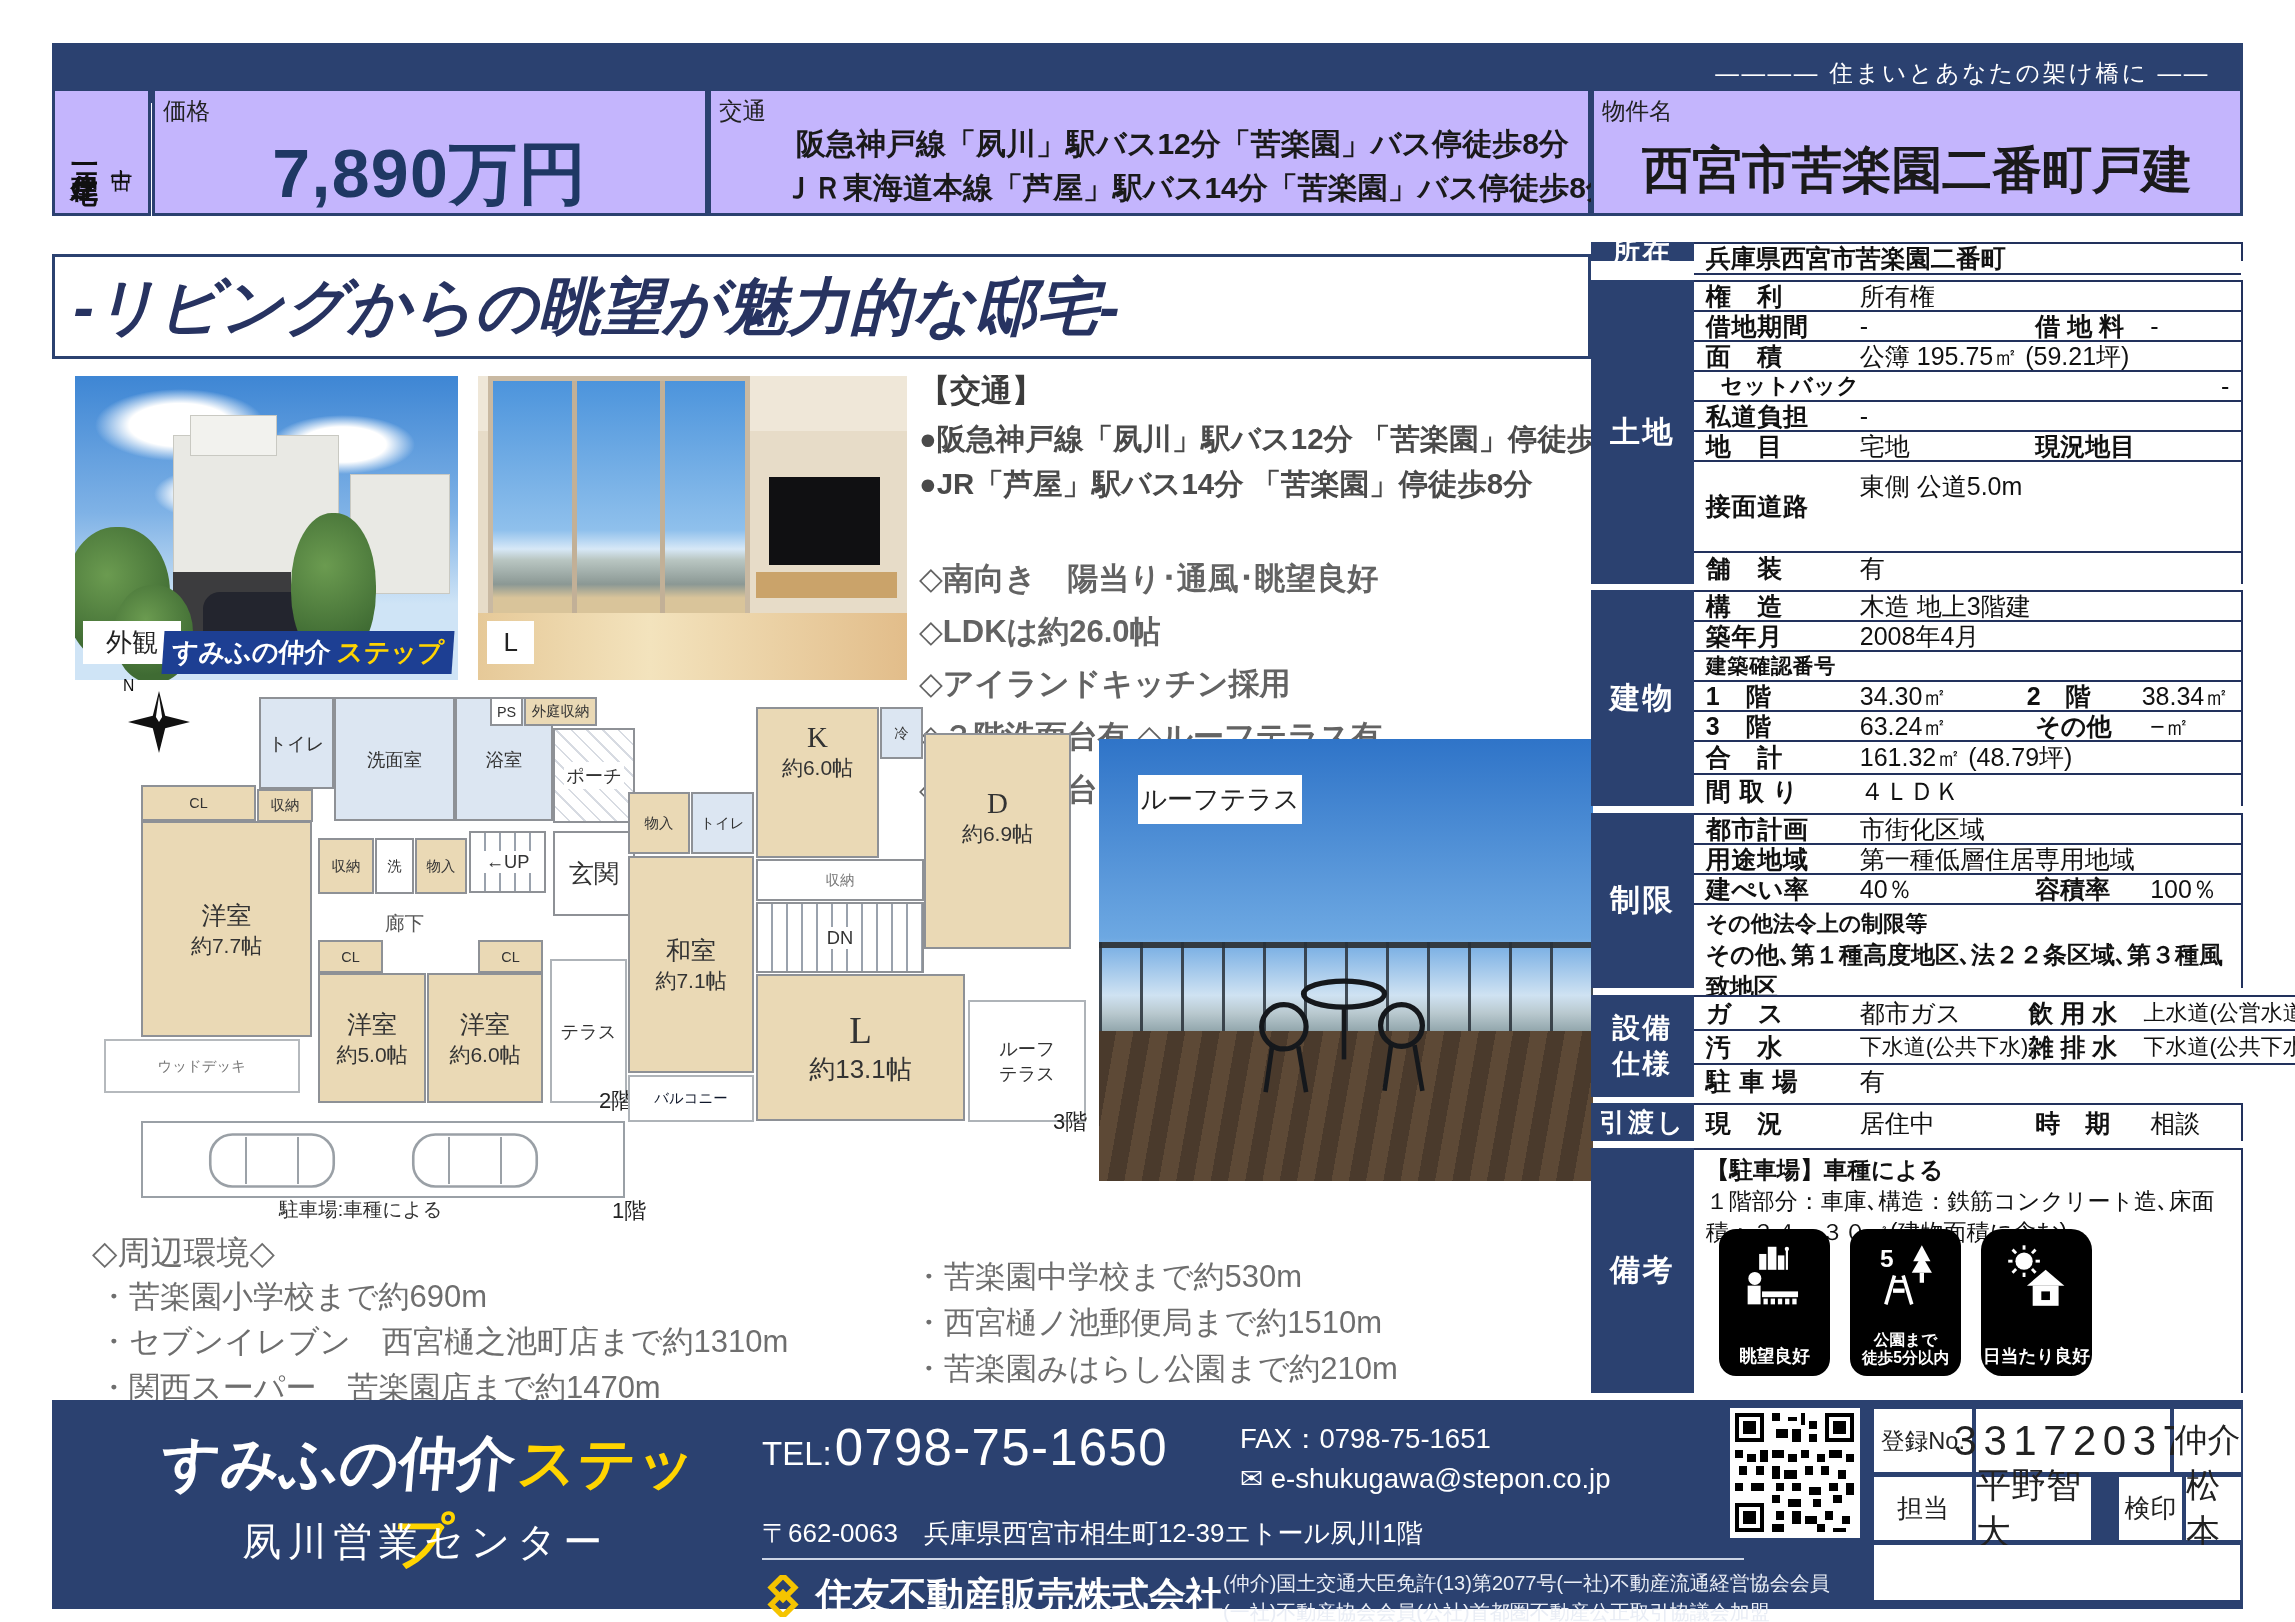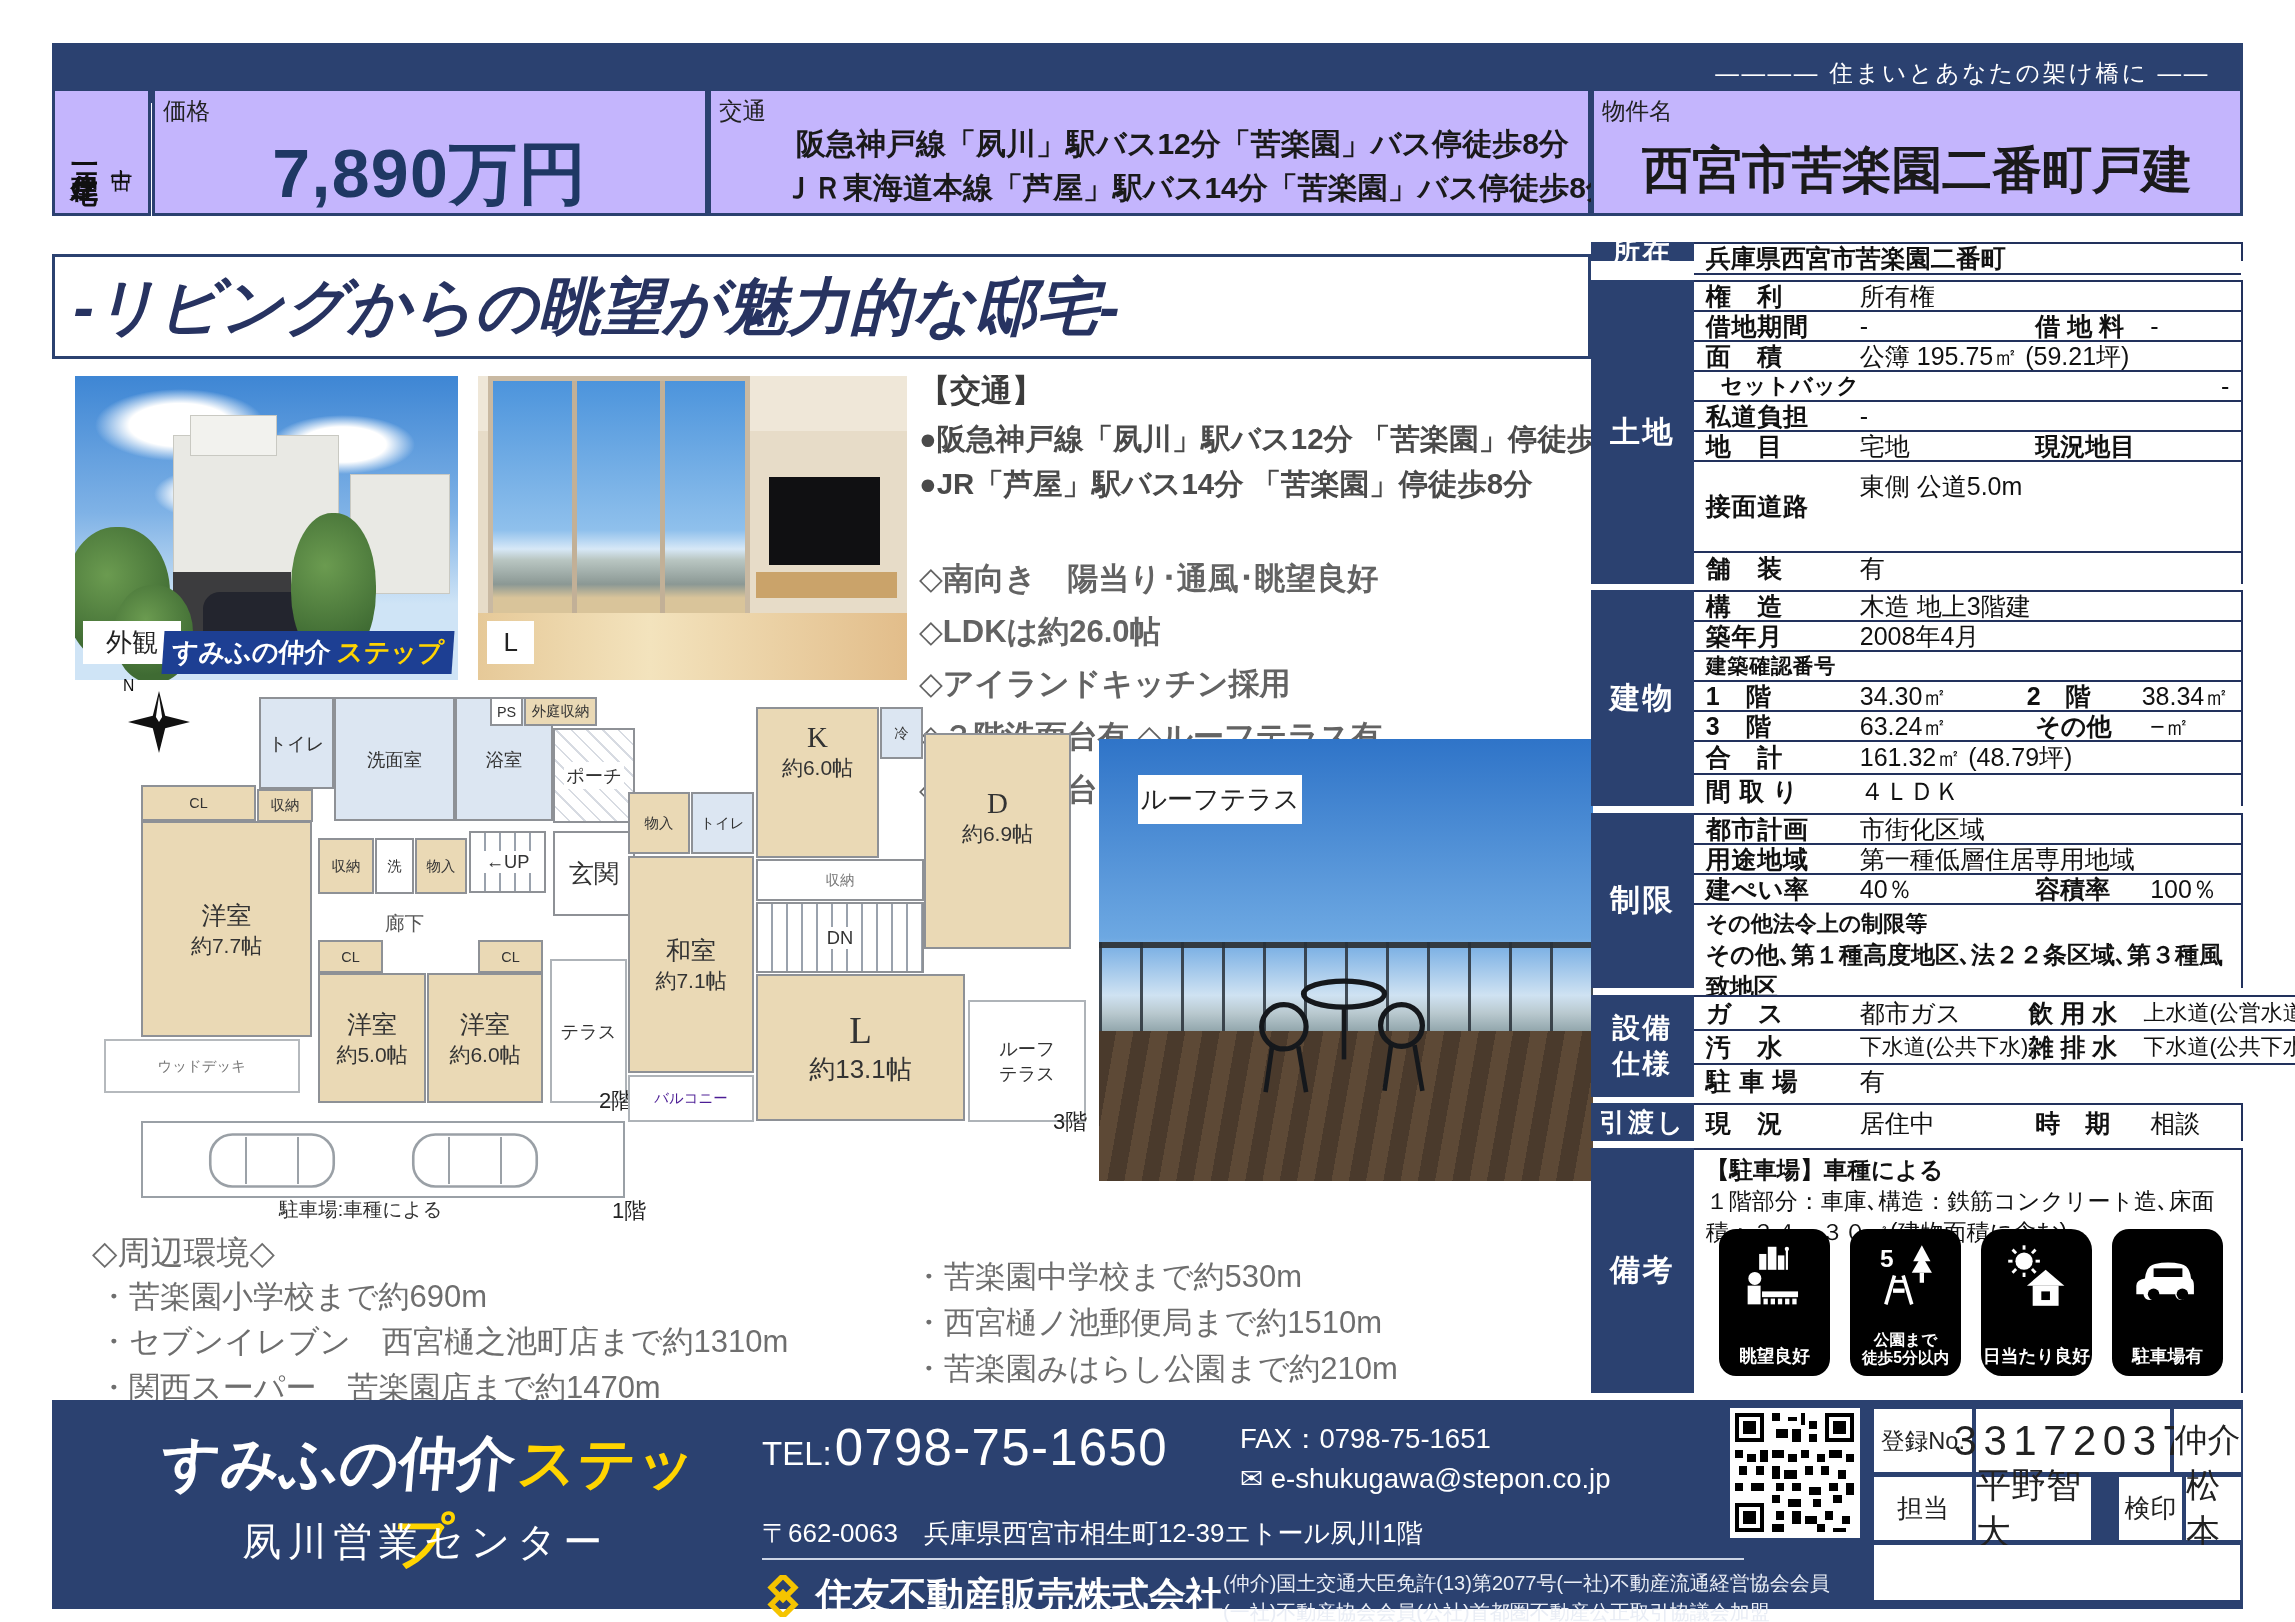--- a/index.html
+++ b/index.html
@@ -297,21 +297,21 @@
       </div>
     <div class="room" style="left:0;top:149px;width:126px;height:217px;">
       <span class="rname">和室</span>
         <span class="rsize">約7.1帖</span>
     </div>
     <div class="room" style="left:128px;top:267px;width:209px;height:147px;">
       <span class="rname" style="font-family:'Liberation Serif',serif;font-size:37px;">L</span>
       <span class="rsize" style="font-size:26px;">約13.1帖</span>
     </div>
     <div class="room open" style="left:0;top:368px;width:126px;height:47px;border-color:#aeb3b8;">
-        <span class="rsmall" style="color:#4c1d95;">バルコニー</span>
+        <span class="rsmall" style="color:#0f172a;">バルコニー</span>
       </div>
     <div class="room open" style="left:340px;top:293px;width:118px;height:122px;border-color:#aeb3b8;">
       <span class="rmid">ルーフ</span>
         <span class="rmid">テラス</span>
     </div>
     <div class="plan-floor" style="left:425px;top:400px;">3階</div>
   </div>
 
   <div class="plan" style="left:115px;top:1112px;width:543px;height:111px;">
     <div class="room open" style="left:26px;top:9.2px;width:484px;height:77px;border-color:#9aa0a6;"></div>
@@ -567,31 +567,20 @@
               <line x1="43" y1="39" x2="48" y2="44"></line>
             <line x1="16" y1="44" x2="21" y2="39"></line>
               <line x1="43" y1="17" x2="48" y2="12"></line>
           </g>
           <polygon points="62,40 88,62 36,62" stroke="none"></polygon>
           <rect x="44" y="62" width="36" height="28" stroke="none"></rect>
           <rect x="56" y="70" width="12" height="12" fill="#000" stroke="none"></rect>
         </g>
       </svg>
       <span class="blabel">日当たり良好</span>
-    </div>
-    <div class="badge" style="left:521px;top:987px;">
-      <svg width="72" height="72" viewBox="0 0 100 100">
-        <g fill="#fff">
-          <path d="M18,52 q2,-18 14,-20 q18,-4 36,0 q12,2 14,20 q4,2 4,10 v12 h-10 a8,8 0 0 1 -16,0 h-28 a8,8 0 0 1 -16,0 h-10 v-12 q0,-8 12,-10 z"></path>
-          <circle cx="30" cy="74" r="8" fill="#000"></circle>
-            <circle cx="70" cy="74" r="8" fill="#000"></circle>
-          <rect x="30" y="38" width="40" height="12" fill="#000"></rect>
-        </g>
-      </svg>
-      <span class="blabel">駐車場有</span>
     </div>
   </div>
 
   <div class="abs navy" id="footer">
     <div id="f-brand">
       <span class="w1">すみふの仲介</span>
       <span class="w2">ステップ</span>
     </div>
     <div id="f-office">夙川営業センター</div>
 

